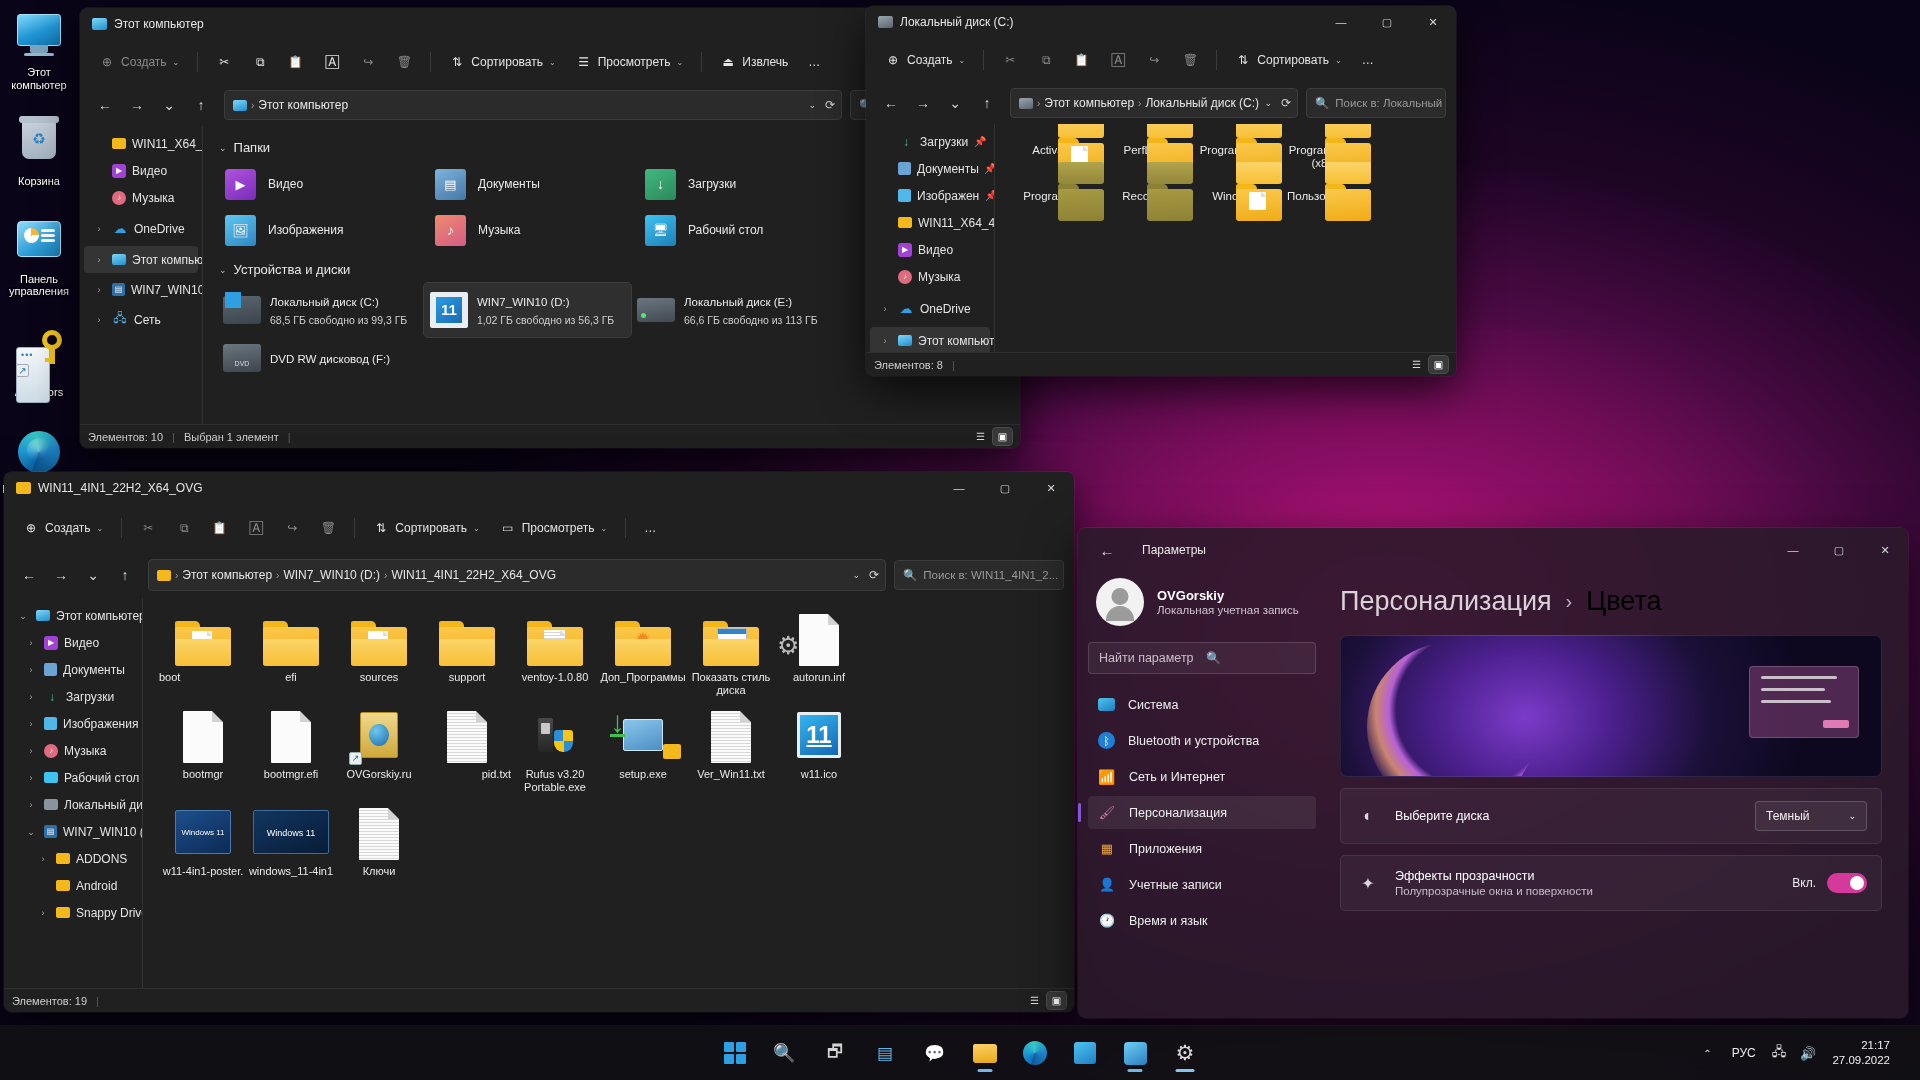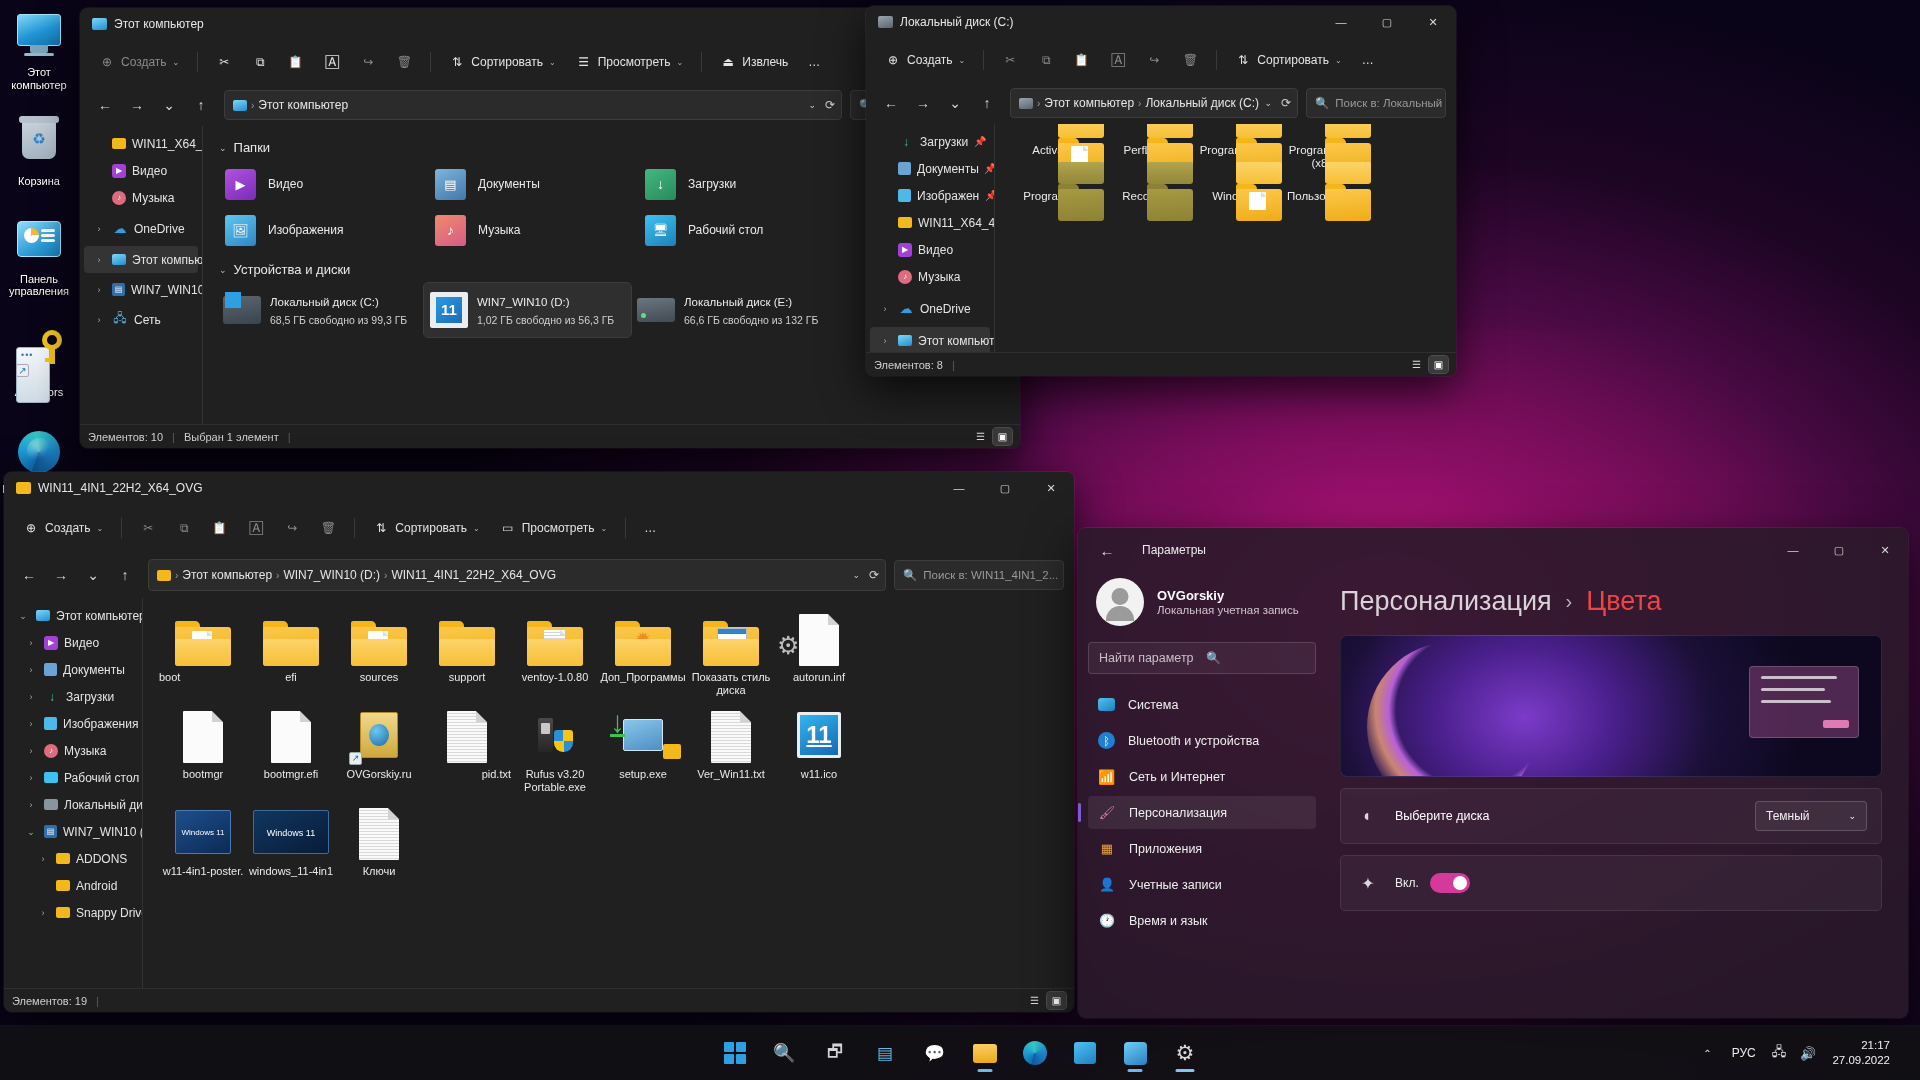--- a/index.html
+++ b/index.html
@@ -138,21 +138,21 @@
   .set-search span { font-size: 12.5px; color: #c9bfc9; flex: 1; }
   .snav { height: 33px; display: flex; align-items: center; gap: 13px; padding-left: 10px; border-radius: 4px; margin-bottom: 3px; position: relative; }
   .snav .lb { font-size: 12.5px; color: #efefef; }
   .snav.active { background: rgba(255,255,255,.075); }
   .snav.active:before { content:""; position:absolute; left:-10px; top: 7px; width: 3px; height: 19px; background: #7c5bd4; border-radius: 2px; }
   .snav .si { width: 18px; height: 18px; display:flex; align-items:center; justify-content:center; flex-shrink:0; }
   .set-main { flex: 1; padding: 14px 26px 0 14px; overflow: hidden; }
   .bcrumb { display: flex; align-items: center; gap: 14px; margin-bottom: 18px; }
   .bcrumb .b1 { font-size: 27px; color: #d9d2d9; }
   .bcrumb .bs { font-size: 20px; color: #bdb3bd; }
-  .bcrumb .b2 { font-size: 27px; color: #ef4444; text-align: right; }
+  .bcrumb .b2 { font-size: 27px; color: #000000; text-align: right; }
   .preview { height: 142px; border-radius: 7px; overflow: hidden; position: relative; border: 1px solid rgba(255,255,255,.1);
              background: radial-gradient(ellipse 280px 220px at 34% 58%, #7c3bc9 0%, #4a1f8c 32%, #1b1038 66%, #0d0820 100%), #0d0820; }
   .preview .moon { position:absolute; left:26px; top:6px; width:170px; height:170px; border-radius:50%;
     background: radial-gradient(circle at 62% 40%, rgba(150,70,220,.0) 52%, rgba(205,110,235,.85) 57%, rgba(255,170,120,.75) 66%, rgba(60,20,90,0) 78%); }
   .preview .pwin { position: absolute; right: 22px; top: 30px; width: 110px; height: 72px; background: rgba(120,60,110,.62);
                    border: 1px solid rgba(255,255,255,.18); border-radius: 4px; }
   .preview .pwin i { display:block; height:3px; background: rgba(255,255,255,.7); margin: 9px 11px 0; border-radius:2px; }
   .preview .pwin i:nth-child(1){ width:76px; } .preview .pwin i:nth-child(2){ width:64px; } .preview .pwin i:nth-child(3){ width:70px; }
   .preview .pwin u { position:absolute; right:9px; bottom:9px; width:26px; height:8px; background:#e07ab5; border-radius:2px; }
   .card { margin-top: 11px; min-height: 56px; background: rgba(255,255,255,.045); border: 1px solid rgba(255,255,255,.085);
@@ -408,21 +408,29 @@
             <span class="drive-sub">1,02 ГБ свободно из 56,3 ГБ</span>
           </span>
         </div>
         <div class="drive-item">
           <span style="width:38px;height:24px;flex-shrink:0;background:linear-gradient(170deg,#6a7680,#424a52);border-radius:3px;position:relative">
             <i style="position:absolute;left:4px;bottom:4px;width:5px;height:5px;border-radius:50%;background:#5be07a;display:block"></i>
           </span>
           <span class="drive-info">
             <span class="drive-nm">Локальный диск (E:)</span>
             <span class="bar"><i style="width:50%;background:#2f9fe3"></i></span>
-            <span class="drive-sub">66,6 ГБ свободно из 132 ГБ</span>
+            <span class="drive-sub">66,6 ГБ свободно из 113 ГБ</span>
+          </span>
+        </div>
+      </div>
+      <div class="row-items">
+        <div class="drive-item" style="height:42px">
+          <span style="width:38px;height:28px;flex-shrink:0;background:linear-gradient(170deg,#6a7680,#3d454d);border-radius:3px;position:relative;color:#dcdcdc;font-size:7px;text-align:center;line-height:40px">DVD</span>
+          <span class="drive-info">
+            <span class="drive-nm">DVD RW дисковод (F:)</span>
           </span>
         </div>
       </div>
     </div>
   </div>
 
   <div class="statusbar">
     <span>Элементов: 10</span>
     <span style="color:#5a5a5a">|</span>
     <span>Выбран 1 элемент</span>
@@ -1012,20 +1020,24 @@
           <span class="cth" style="display:block">Выберите диска</span>
         </span>
         <span class="dropdown">
           <span>Темный</span>
           <span style="font-size:9px">⌄</span>
         </span>
       </div>
 
       <div class="card">
         <span class="cic">✦</span>
+        <span class="ct">
+          <span class="cth" style="display:block">Эффекты прозрачности</span>
+          <span class="cts" style="display:block">Полупрозрачные окна и поверхности</span>
+        </span>
         <span class="toggle-wrap">
           <span class="tl">Вкл.</span>
           <span class="toggle"></span>
         </span>
       </div>
     </div>
   </div>
 </div>
 
 <div class="taskbar">

